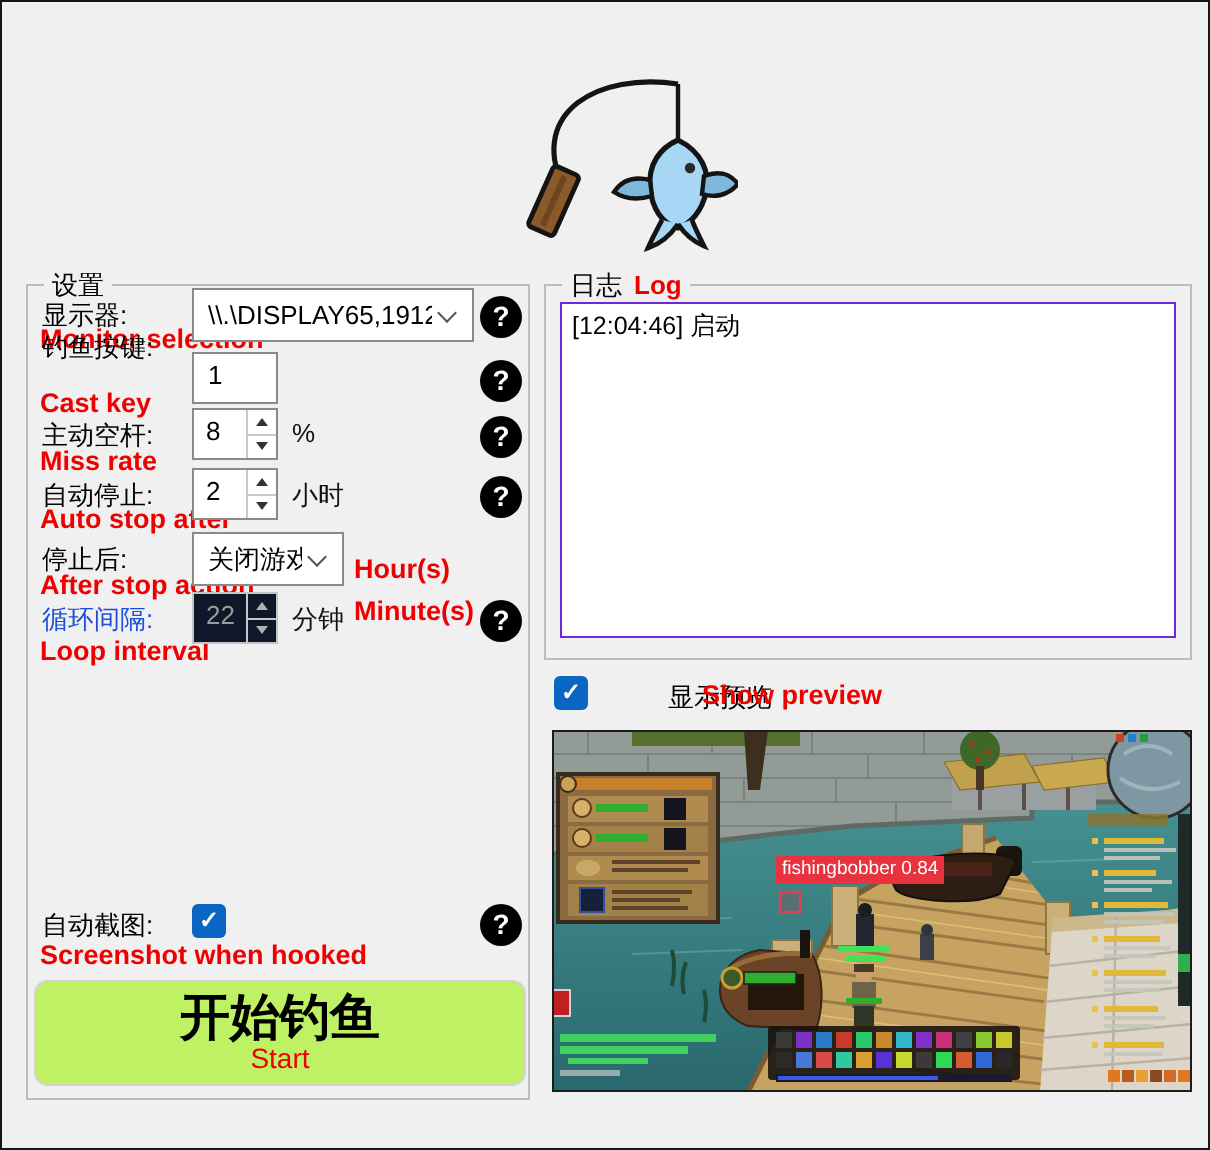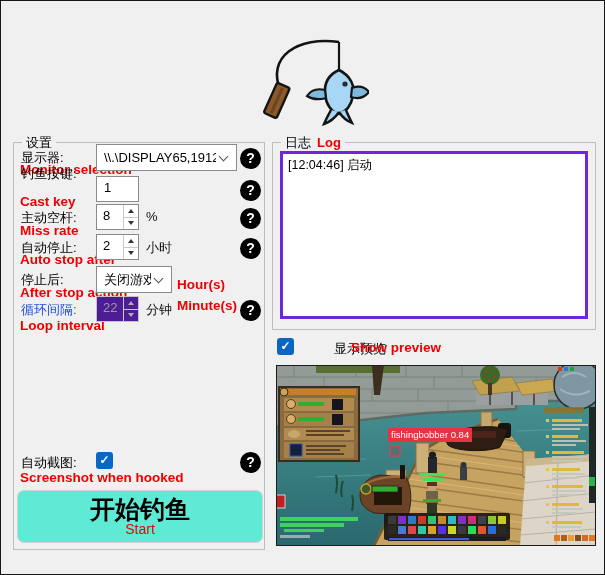--- a/index.html
+++ b/index.html
@@ -36,34 +36,34 @@
   .combo .val { white-space:nowrap; overflow:hidden; }
   .chev { width:7px; height:7px; border-right:1.5px solid #555; border-bottom:1.5px solid #555;
           transform:rotate(45deg); margin:0 9px 3px 4px; flex:none; }
   .spin { position:absolute; background:#fff; border:1px solid #8a8a8a; display:flex; }
   .spin .sval { width:26px; font-size:13px; color:#000; padding:3px 0 0 6px; }
   .spin .btns { width:15px; border-left:1px solid #c9c9c9; display:flex; flex-direction:column; }
   .spin .sbtn { flex:1; display:flex; align-items:center; justify-content:center; border-bottom:1px solid #c9c9c9; }
   .spin .sbtn:last-child { border-bottom:none; }
   .tri-up   { width:0; height:0; border-left:3.5px solid transparent; border-right:3.5px solid transparent; border-bottom:4.5px solid #333; }
   .tri-down { width:0; height:0; border-left:3.5px solid transparent; border-right:3.5px solid transparent; border-top:4.5px solid #333; }
-  .spin.disabled { border-color:#c4c4c4; background:#4c1d95; }
+  .spin.disabled { border-color:#c4c4c4; background:#0f172a; }
   .spin.disabled .sval { color:#9b9b9b; }
   .spin.disabled .tri-up { border-bottom-color:#b0b0b0; }
   .spin.disabled .tri-down { border-top-color:#b0b0b0; }
   .checkbox { position:absolute; width:17px; height:17px; background:#0a66c2; border-radius:3px;
               color:#fff; font-size:12px; line-height:17px; text-align:center; font-weight:bold; }
-  .start-btn { position:absolute; left:16px; top:489px; width:246px; height:53px; background:#5eead4;
+  .start-btn { position:absolute; left:16px; top:489px; width:246px; height:53px; background:#bef264;
                border:1px solid #d2d2d2; border-radius:7px; display:flex; flex-direction:column;
                align-items:center; justify-content:center; }
   .start-btn .cn { font-size:25px; font-weight:bold; color:#000; line-height:26px; }
   .start-btn .en { font-size:14px; font-weight:normal; color:#ef0000; line-height:15px; }
   
   .logarea { position:absolute; left:279px; top:150px; width:308px; height:168px; background:#fff;
-             border:3px solid #6d28d9; font-size:12.5px; color:#000; padding:3px 5px; overflow:hidden; }
+             border:1px solid #6d28d9; font-size:12.5px; color:#000; padding:3px 5px; overflow:hidden; }
   
   .preview { position:absolute; left:275px; top:364px; width:320px; height:181px; background:#2a6e72; }
   .bobber-badge { position:absolute; left:112px; top:63px; background:#e8323f; color:#fff;
                   font-size:9.5px; line-height:14px; padding:0 3px; white-space:nowrap; }
 </style>
 </head>
 <body>
 
 <div class="window">
 

